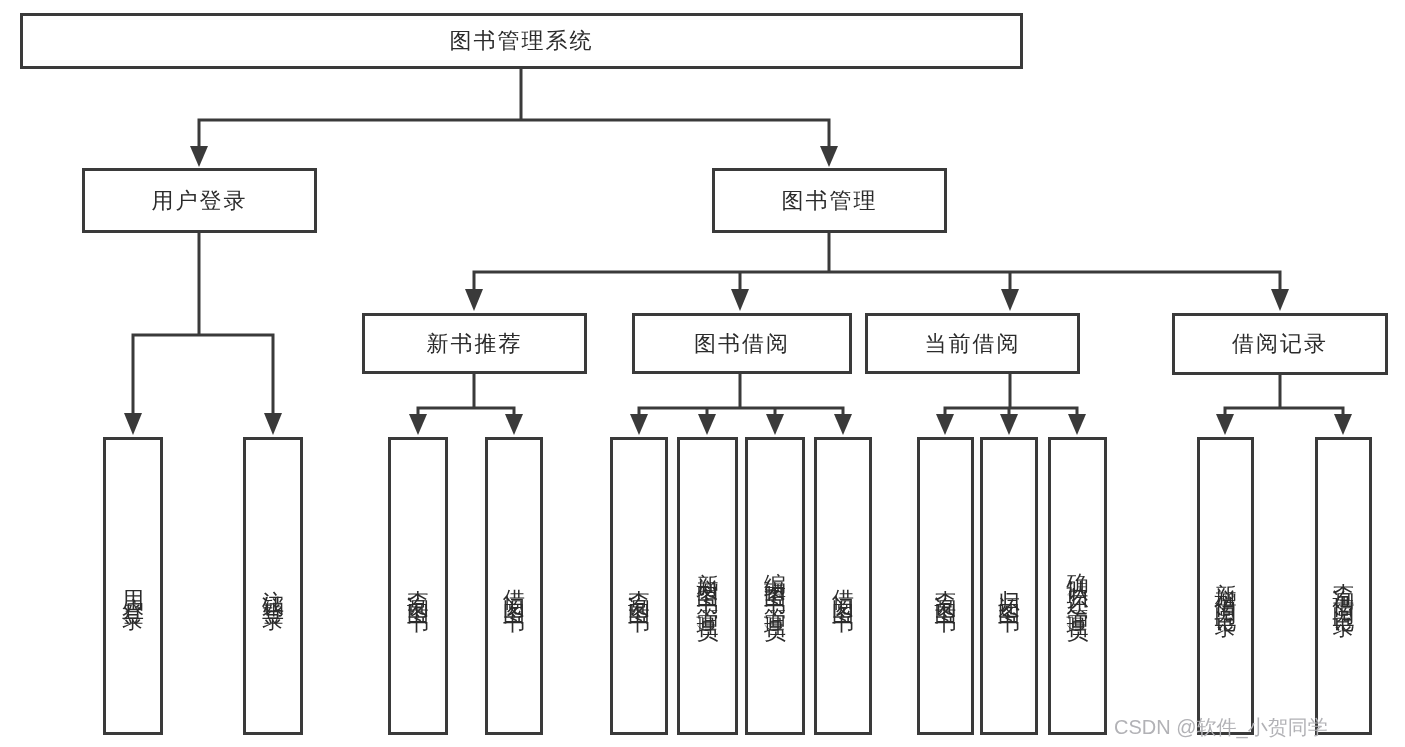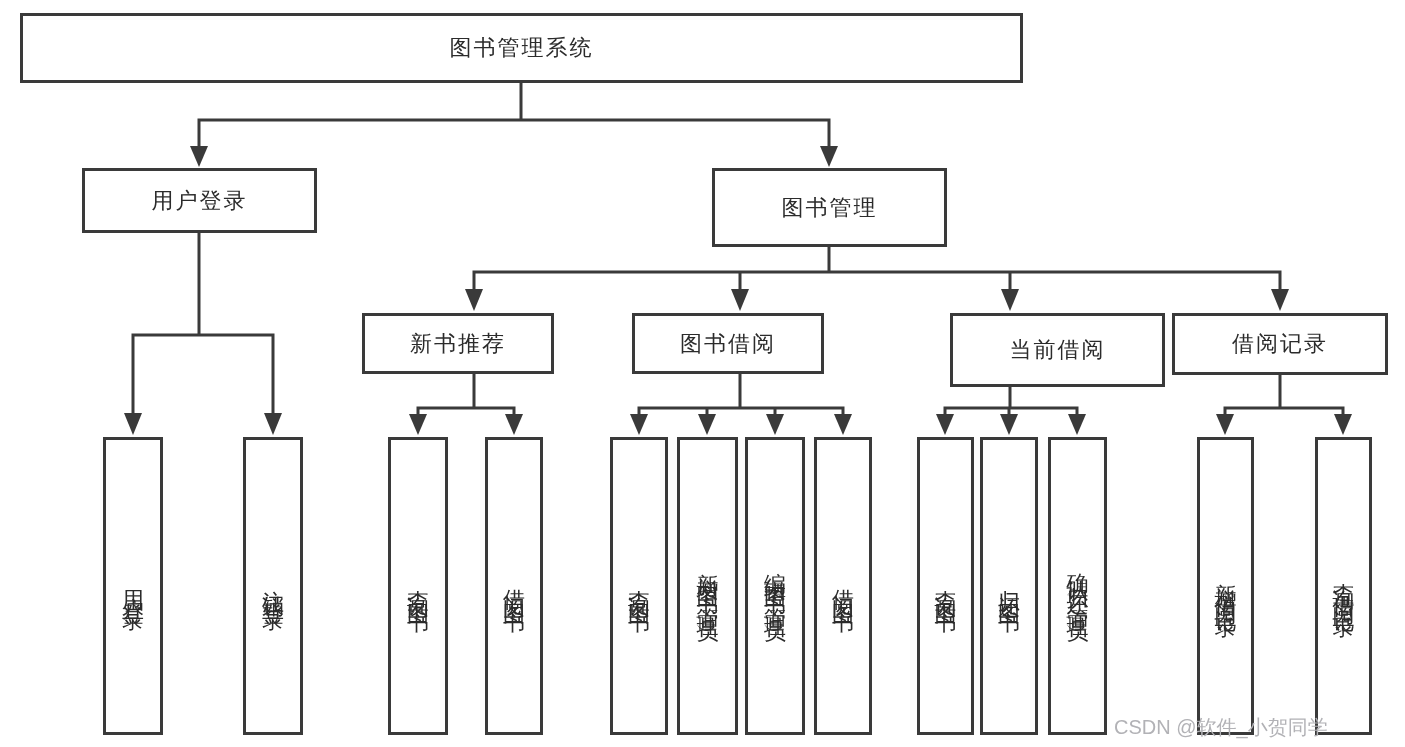--- a/index.html
+++ b/index.html
@@ -80,38 +80,38 @@
       <polygon points="766,414 784,414 775,435"></polygon>
       <polygon points="834,414 852,414 843,435"></polygon>
       <polygon points="936,414 954,414 945,435"></polygon>
       <polygon points="1000,414 1018,414 1009,435"></polygon>
       <polygon points="1068,414 1086,414 1077,435"></polygon>
       <polygon points="1216,414 1234,414 1225,435"></polygon>
       <polygon points="1334,414 1352,414 1343,435"></polygon>
     </g>
   </svg>
 
-  <div class="node" style="left:20px;top:13px;width:1003px;height:70px;">
+  <div class="node" style="left:20px;top:13px;width:1003px;height:56px;">
     <span class="label">图书管理系统</span>
   </div>
 
   <div class="node" style="left:82px;top:168px;width:235px;height:65px;">
     <span class="label">用户登录</span>
   </div>
-  <div class="node" style="left:712px;top:168px;width:235px;height:79px;">
+  <div class="node" style="left:712px;top:168px;width:235px;height:65px;">
     <span class="label">图书管理</span>
   </div>
 
-  <div class="node" style="left:362px;top:313px;width:192px;height:61px;">
+  <div class="node" style="left:362px;top:313px;width:225px;height:61px;">
     <span class="label">新书推荐</span>
   </div>
-  <div class="node" style="left:632px;top:313px;width:192px;height:61px;text-align:right;">
+  <div class="node" style="left:632px;top:313px;width:220px;height:61px;text-align:right;">
     <span class="label">图书借阅</span>
   </div>
-  <div class="node" style="left:950px;top:313px;width:215px;height:74px;">
+  <div class="node" style="left:865px;top:313px;width:215px;height:61px;">
     <span class="label">当前借阅</span>
   </div>
   <div class="node" style="left:1172px;top:313px;width:216px;height:62px;">
     <span class="label">借阅记录</span>
   </div>
 
   <div class="node v-node" style="left:103px;top:437px;width:60px;height:298px;">
     <span class="label">用户登录</span>
   </div>
   <div class="node v-node" style="left:243px;top:437px;width:60px;height:298px;">

